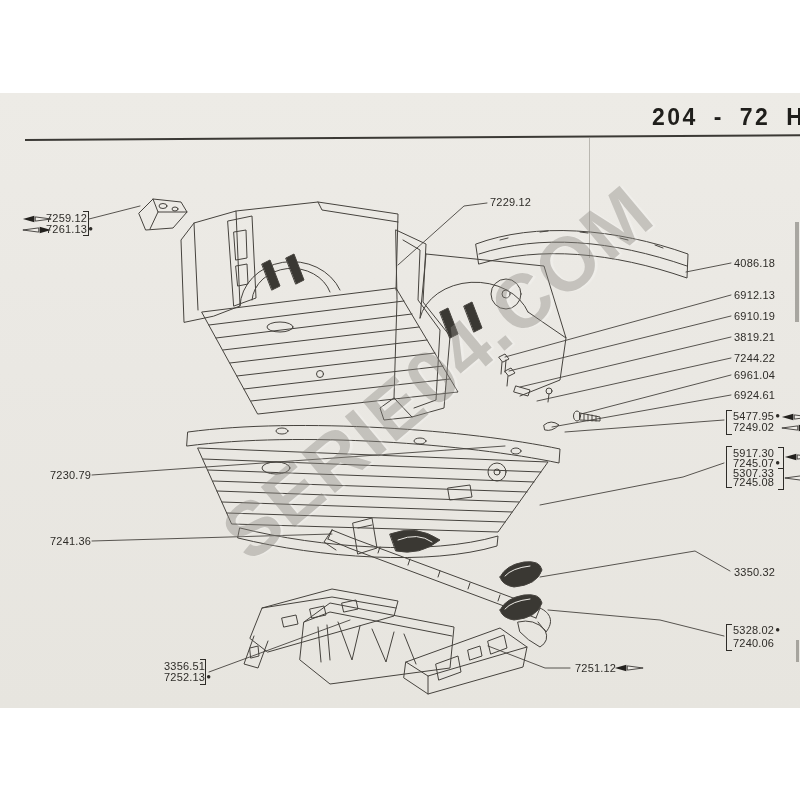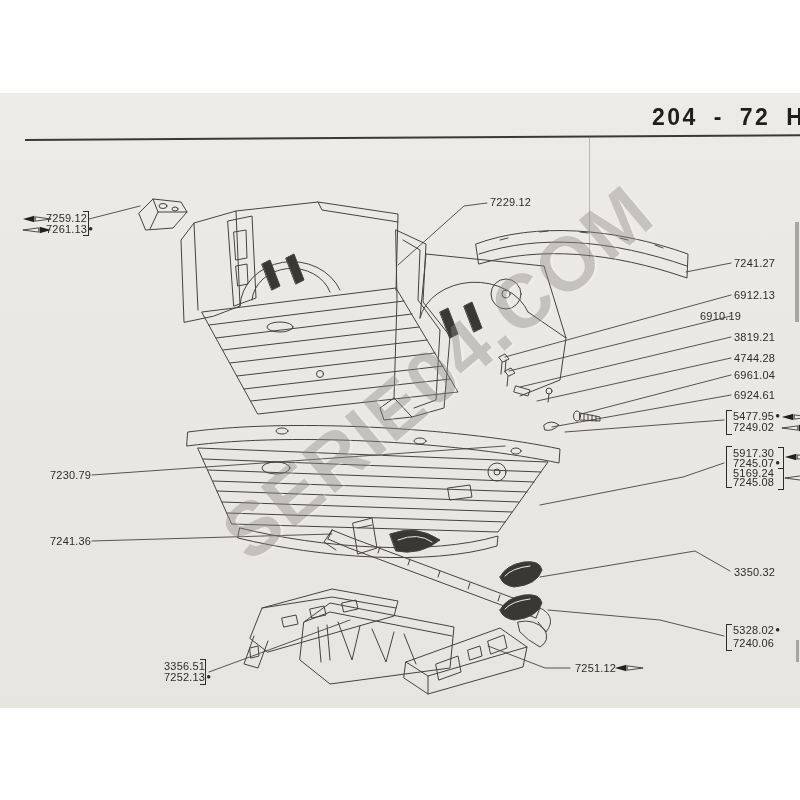--- a/index.html
+++ b/index.html
@@ -192,44 +192,44 @@
 
   <span class="lbl" style="left:490px;top:197px">7229.12</span>
 
   <span class="lbl" style="left:50px;top:470px">7230.79</span>
   <span class="lbl" style="left:50px;top:536px">7241.36</span>
 
   <span class="lbl" style="left:164px;top:661px">3356.51</span>
   <span class="lbl" style="left:164px;top:672px"><span>7252.13</span><span class="dot">●</span></span>
   <div class="brk brk-r" style="left:200px;top:659px;height:24px"></div>
 
-  <span class="lbl" style="left:734px;top:258px">7241.27</span>
+  <span class="lbl" style="left:734px;top:258px">4086.18</span>
   <span class="lbl" style="left:734px;top:290px">6912.13</span>
-  <span class="lbl" style="left:700px;top:311px">6910.19</span>
+  <span class="lbl" style="left:734px;top:311px">6910.19</span>
   <span class="lbl" style="left:734px;top:332px">3819.21</span>
-  <span class="lbl" style="left:734px;top:353px">4744.28</span>
+  <span class="lbl" style="left:734px;top:353px">7244.22</span>
   <span class="lbl" style="left:734px;top:370px">6961.04</span>
   <span class="lbl" style="left:734px;top:390px">6924.61</span>
 
   <div class="brk brk-l" style="left:726px;top:410px;height:23px"></div>
   <span class="lbl" style="left:733px;top:411px"><span>5477.95</span><span class="dot">●</span></span>
   <svg class="arrow" style="left:781px;top:412px" viewBox="0 0 34 10">
     <polygon points="1,5 14,1.2 14,8.8" fill="#23211e"></polygon>
       <polygon points="15,2.6 33,5 15,7.4" fill="#edebe6" stroke="#23211e" stroke-width="0.9"></polygon>
   </svg>
   <span class="lbl" style="left:733px;top:422px">7249.02</span>
   <svg class="arrow" style="left:781px;top:423px" viewBox="0 0 34 10">
     <polygon points="19,2.6 1,5 19,7.4" fill="#edebe6" stroke="#23211e" stroke-width="0.9"></polygon>
       <polygon points="33,5 20,1.2 20,8.8" fill="#23211e"></polygon>
   </svg>
 
   <div class="brk brk-l" style="left:726px;top:446px;height:40px"></div>
   <span class="lbl" style="left:733px;top:448px">5917.30</span>
   <span class="lbl" style="left:733px;top:458px"><span>7245.07</span><span class="dot">●</span></span>
-  <span class="lbl" style="left:733px;top:468px">5169.24</span>
+  <span class="lbl" style="left:733px;top:468px">5307.33</span>
   <span class="lbl" style="left:733px;top:477px">7245.08</span>
   <div class="brk brk-r" style="left:778px;top:447px;height:20px"></div>
   <div class="brk brk-r" style="left:778px;top:468px;height:20px"></div>
   <svg class="arrow" style="left:784px;top:452px" viewBox="0 0 34 10">
     <polygon points="1,5 14,1.2 14,8.8" fill="#23211e"></polygon>
       <polygon points="15,2.6 33,5 15,7.4" fill="#edebe6" stroke="#23211e" stroke-width="0.9"></polygon>
   </svg>
   <svg class="arrow" style="left:784px;top:473px" viewBox="0 0 34 10">
     <polygon points="19,2.6 1,5 19,7.4" fill="#edebe6" stroke="#23211e" stroke-width="0.9"></polygon>
       <polygon points="33,5 20,1.2 20,8.8" fill="#23211e"></polygon>

